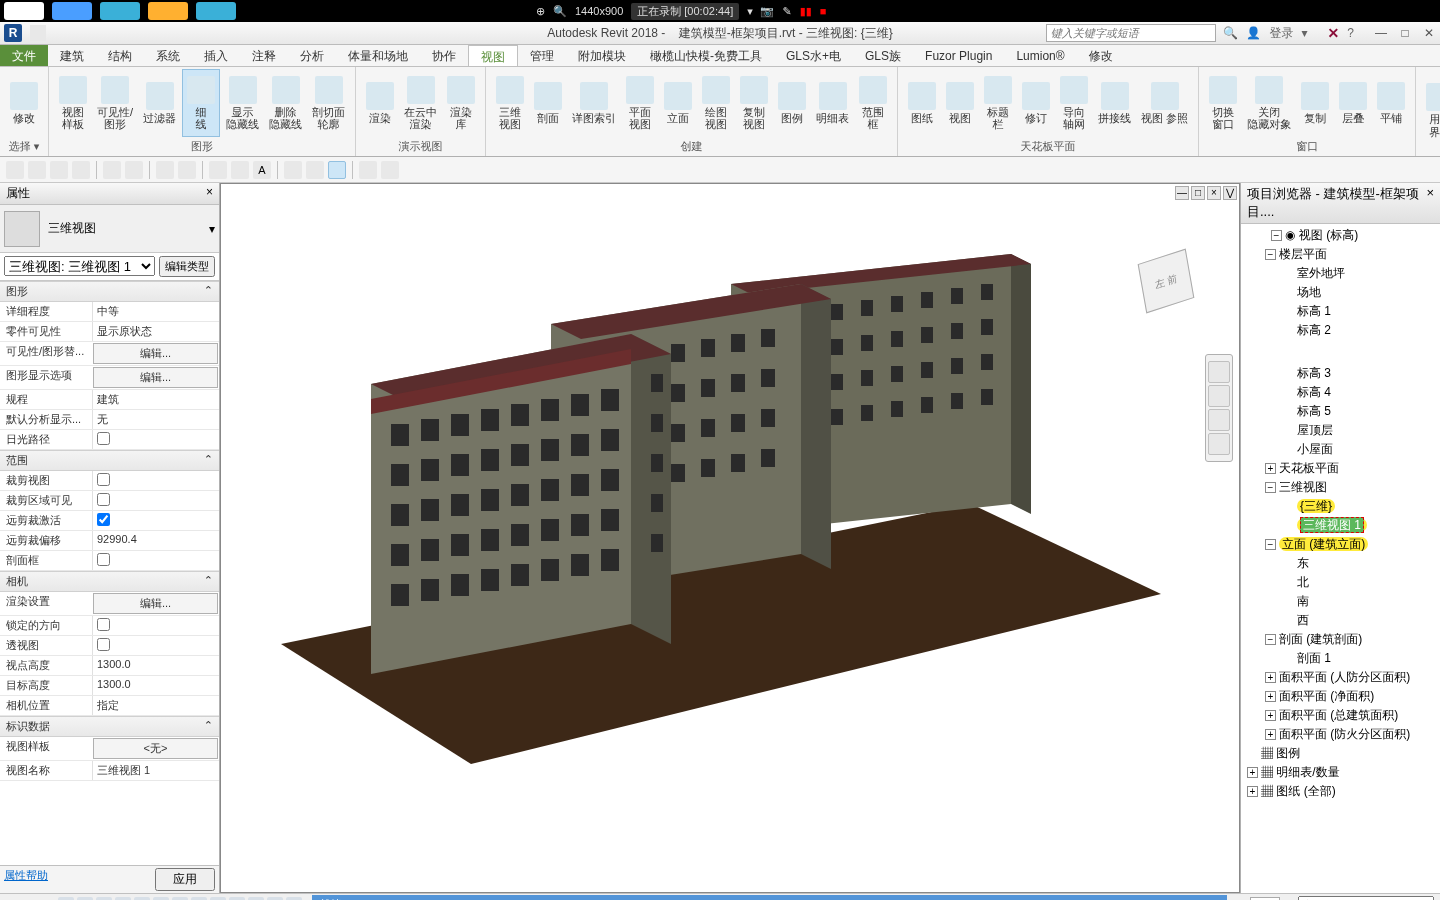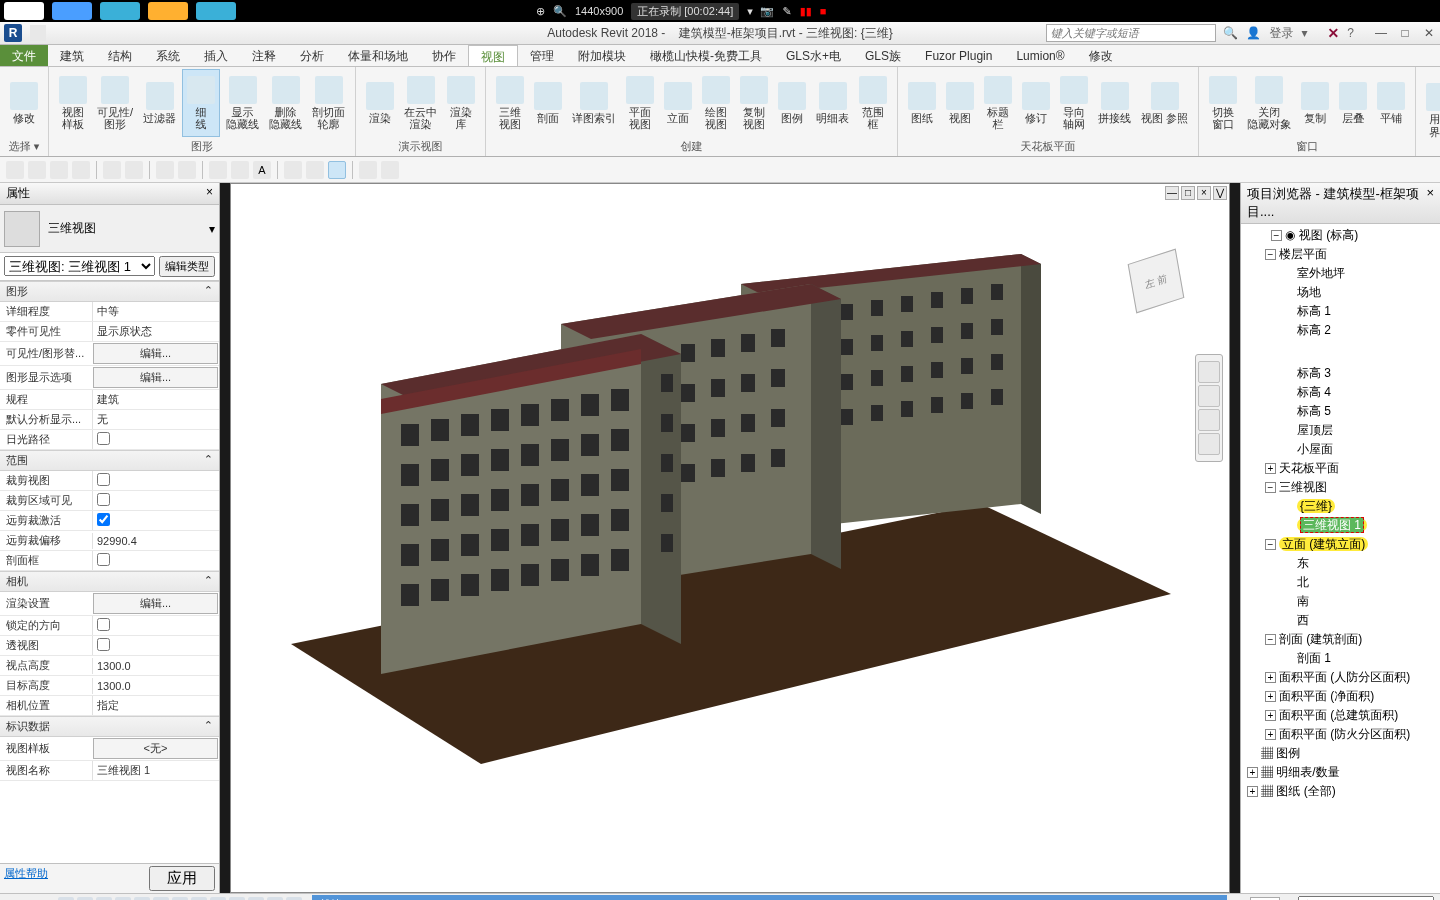--- a/index.html
+++ b/index.html
@@ -42,41 +42,41 @@
 .ritem.active { background: #cde6f7; border: 1px solid #92c0e0; }
 .rgroup-title { font-size: 11px; color: #555; text-align: center; padding-top: 2px; }
 
 
 .qat2 { height: 26px; background: #f5f5f5; border-bottom: 1px solid #c8c8c8; display: flex; align-items: center; padding: 0 6px; gap: 4px; }
 .qat2-btn { width: 18px; height: 18px; background: #e8e8e8; border-radius: 2px; }
 .qat2-sep { width: 1px; height: 18px; background: #c0c0c0; margin: 0 2px; }
 .qat2-btn.active { background: #cde6f7; border: 1px solid #92c0e0; }
 
 
-.main { display: flex; height: 710px; gap: 10px; }
+.main { display: flex; height: 710px; }
 
 
 .props { width: 220px; background: #f0f0f0; border-right: 1px solid #b0b0b0; display: flex; flex-direction: column; }
 .props-title { background: linear-gradient(#f8f8f8,#e0e0e0); padding: 2px 6px; border-bottom: 1px solid #c0c0c0; display: flex; justify-content: space-between; font-size: 12px; }
 .props-title .x { cursor: pointer; }
 .props-head { height: 48px; display: flex; align-items: center; padding: 4px; border-bottom: 1px solid #c8c8c8; }
 .props-head-icon { width: 36px; height: 36px; background: #ddd; border: 1px solid #aaa; margin-right: 8px; }
 .props-sel { padding: 3px 4px; display: flex; gap: 4px; border-bottom: 1px solid #c8c8c8; background: #fff; }
 .props-sel select { flex: 1; font-size: 13px; height: 20px; }
 .props-sel .edit-type { font-size: 11px; padding: 1px 4px; }
 .props-body { flex: 1; overflow-y: auto; background: #fff; }
 .prop-section { background: linear-gradient(#f4f4f4,#e8e8e8); padding: 2px 6px; font-size: 11px; color: #333; border-top: 1px solid #d0d0d0; border-bottom: 1px solid #d0d0d0; display: flex; justify-content: space-between; }
-.prop-row { display: flex; border-bottom: 1px solid #e8e8e8; font-size: 11px; align-items: center; }
+.prop-row { display: flex; border-bottom: 1px solid #e8e8e8; font-size: 11px; }
 .prop-label { width: 92px; padding: 2px 6px; background: #fff; color: #333; }
 .prop-value { flex: 1; padding: 2px 4px; background: #fff; color: #333; border-left: 1px solid #e0e0e0; }
 .prop-value input[type=checkbox] { margin: 0; }
 .prop-value.btn { text-align: center; background: #f4f4f4; border: 1px solid #b0b0b0; margin: 1px; cursor: pointer; }
 .props-foot { padding: 2px 4px; display: flex; justify-content: space-between; border-top: 1px solid #c0c0c0; background: #f4f4f4; }
 .props-foot a { color: #0066cc; text-decoration: underline; cursor: pointer; font-size: 11px; }
-.props-foot button { font-size: 15px; padding: 1px 16px; }
+.props-foot button { font-size: 12px; padding: 1px 16px; }
 
 
 .viewport { flex: 1; background: #fff; position: relative; border: 1px solid #888; }
 .vp-ctrls { position: absolute; top: 2px; right: 2px; display: flex; gap: 2px; }
 .vp-ctrl { width: 14px; height: 14px; background: #e8e8e8; border: 1px solid #aaa; font-size: 10px; text-align: center; line-height: 12px; }
 .building { position: absolute; left: 50px; top: 40px; width: 900px; height: 540px; }
 .viewcube { position: absolute; top: 60px; right: 30px; width: 80px; height: 80px; }
 .cube-face { width: 50px; height: 50px; background: #f0f0f0; border: 1px solid #aaa; transform: rotate(-10deg) skewY(-8deg); margin: 12px; font-size: 10px; text-align: center; line-height: 50px; color: #888; }
 .navbar { position: absolute; top: 170px; right: 6px; width: 28px; background: rgba(240,240,240,0.9); border: 1px solid #b0b0b0; border-radius: 3px; padding: 4px 2px; }
 .nav-btn { width: 22px; height: 22px; background: #e8e8e8; border: 1px solid #c0c0c0; margin: 2px auto; border-radius: 2px; }

